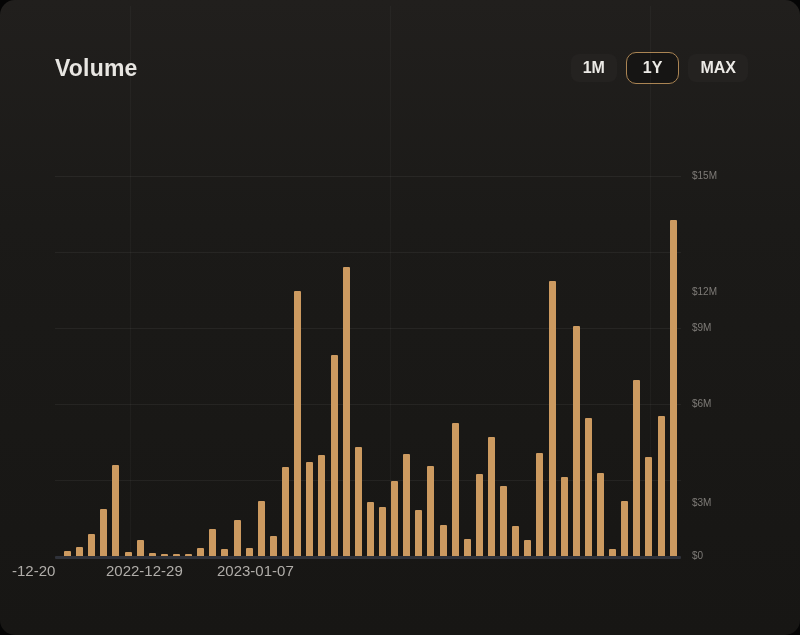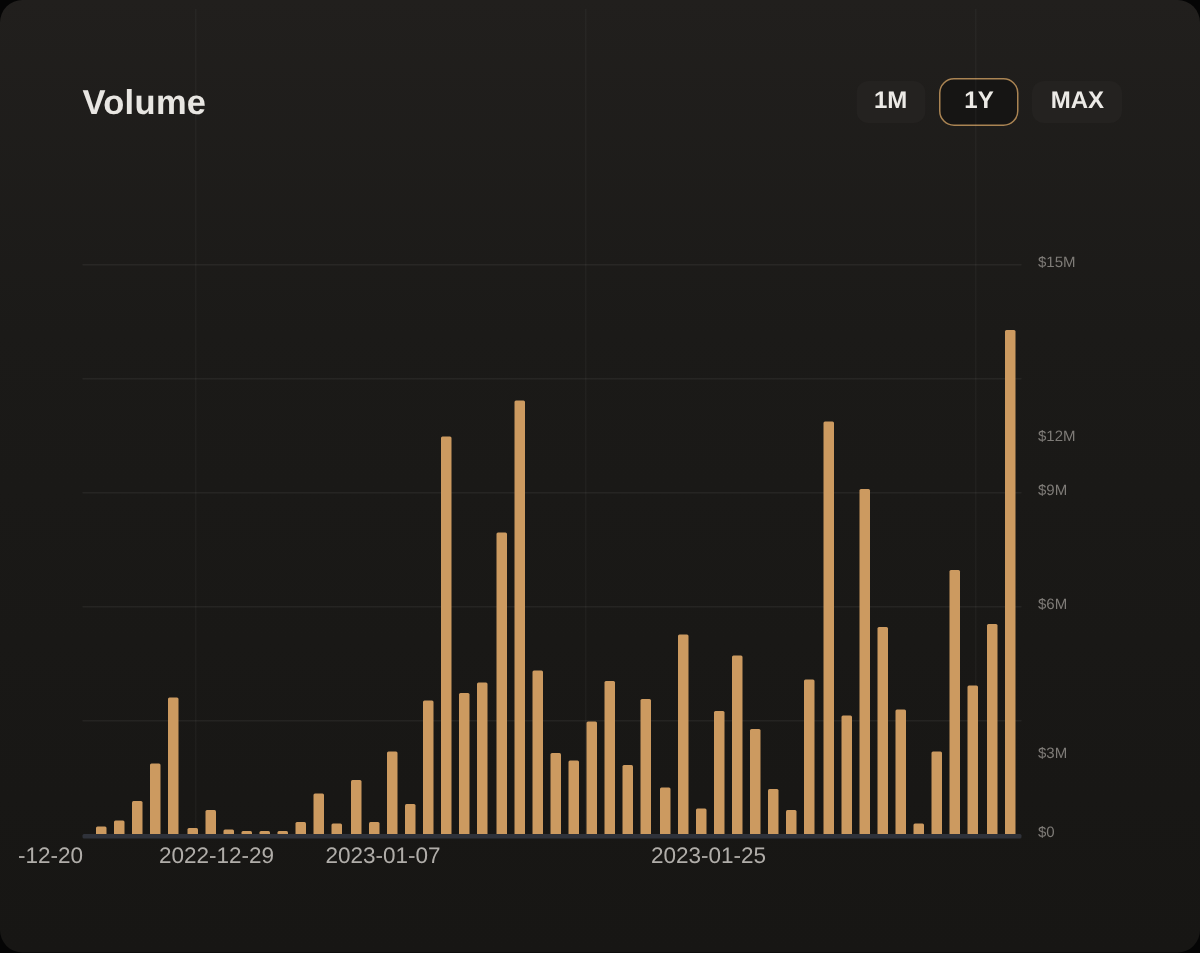--- a/index.html
+++ b/index.html
@@ -99,14 +99,13 @@
     <div class="bar" style="left: 609px; top: 549px; height: 7px; background: rgb(204, 154, 96);"></div>
     <div class="bar" style="left: 621px; top: 501px; height: 55px; background: rgb(204, 154, 96);"></div>
     <div class="bar" style="left: 633px; top: 380px; height: 176px; background: rgb(204, 154, 96);"></div>
     <div class="bar" style="left: 645px; top: 457px; height: 99px; background: rgb(204, 154, 96);"></div>
     <div class="bar" style="left: 658px; top: 416px; height: 140px; background: rgb(204, 154, 96);"></div>
     <div class="bar" style="left: 670px; top: 220px; height: 336px; background: rgb(204, 154, 96);"></div>
     <div class="baseline" style="top: 556px;"></div>
     <div class="xlab" style="left: 12px;">-12-20</div>
     <div class="xlab" style="left: 106px;">2022-12-29</div>
     <div class="xlab" style="left: 217px;">2023-01-07</div>
-    <div class="xlab" style="left: 434px;">2023-01-25</div>
   </div>
 
 </body></html>

